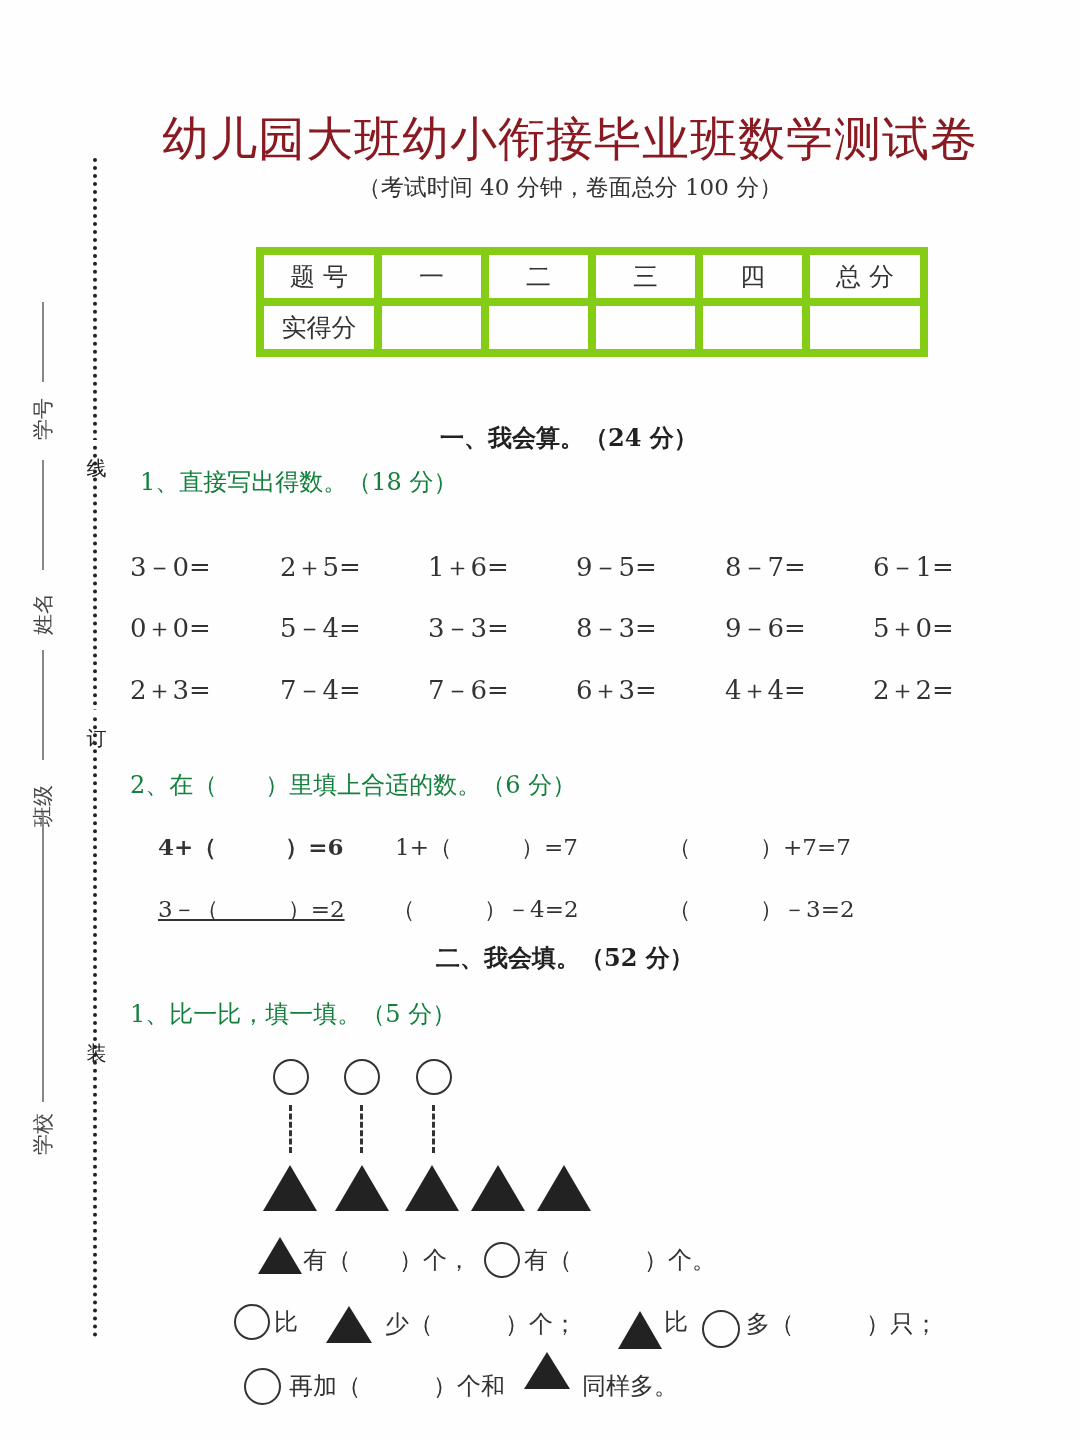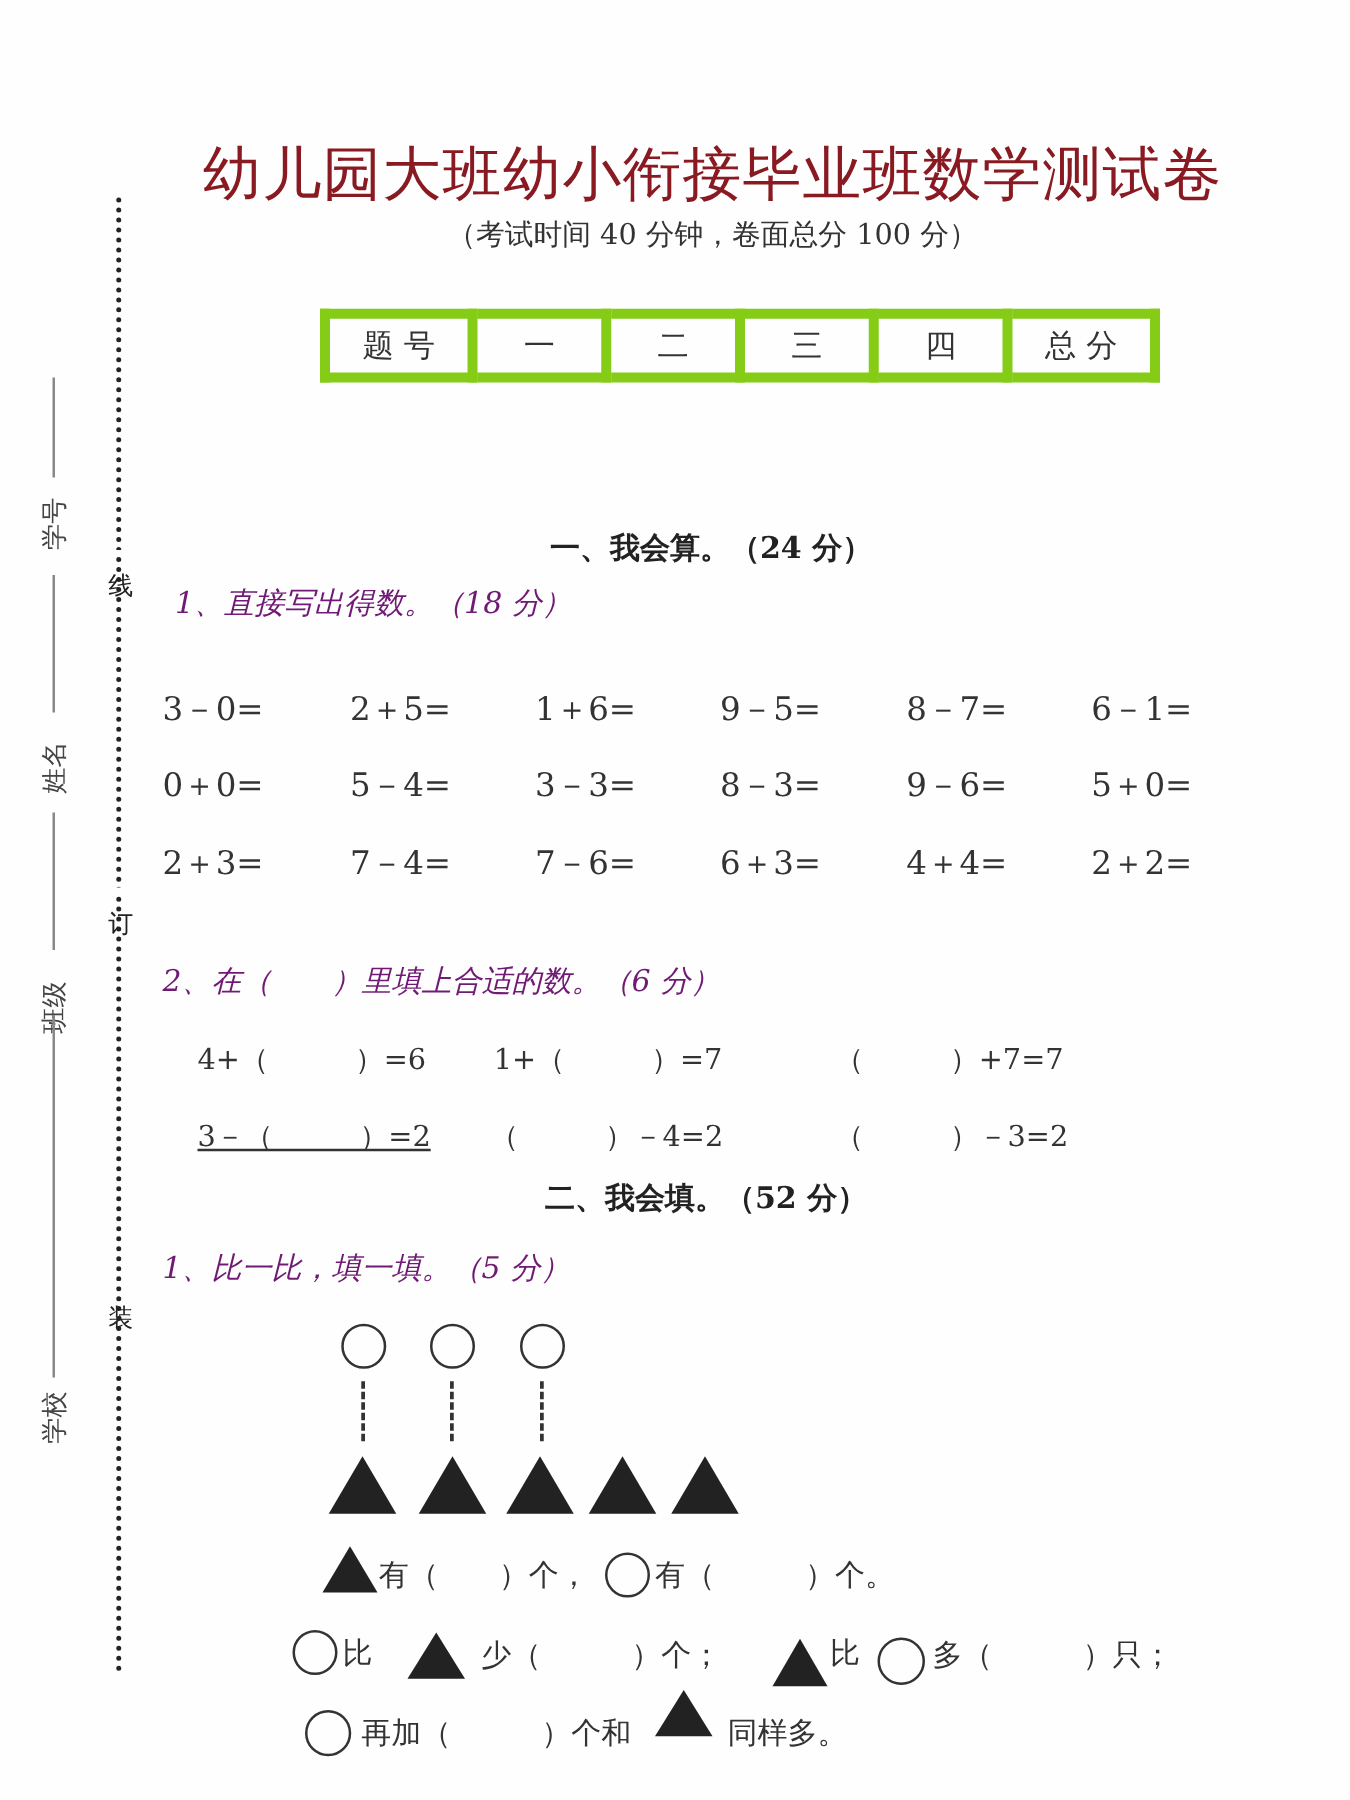--- a/index.html
+++ b/index.html
@@ -35,21 +35,21 @@
     font-size:20px; left:84px; background:#fefefe; padding:2px 0;
     writing-mode:vertical-rl; color:#222;
   }
   .side-label {
     left:22px; font-size:21px; color:#444;
     transform:rotate(-90deg); transform-origin:center; white-space:nowrap;
   }
   .side-rule { left:42px; width:2px; background:#888; }
 
   .section-head { font-size:24px; color:#222; white-space:nowrap; font-weight:bold; }
-  .q-text { font-size:24px; color:#701a75; white-space:nowrap;font-style:italic; }
+  .q-text { font-size:24px; color:#15803d; white-space:nowrap; }
   .eq { font-size:26px; color:#333; white-space:nowrap; }
   .fill { font-size:23px; color:#333; white-space:nowrap; }
 
   .circle { border:2.5px solid #333; border-radius:50%; box-sizing:border-box; }
   .tri {
     width:0; height:0; border-left-style:solid; border-right-style:solid;
     border-left-color:transparent; border-right-color:transparent;
     border-bottom-style:solid; border-bottom-color:#222;
   }
   .dash { border-left:3px dashed #333; width:0; }
@@ -63,20 +63,28 @@
 
 <table class="score">
   <tbody>
       <tr>
     <td class="c0">题 号</td>
     <td class="cn">一</td>
     <td class="cn">二</td>
     <td class="cn">三</td>
     <td class="cn">四</td>
     <td class="ct">总 分</td>
+  </tr>
+  <tr>
+    <td>实得分</td>
+    <td></td>
+    <td></td>
+    <td></td>
+    <td></td>
+    <td></td>
   </tr>
 </tbody>
   </table>
 
 <div class="abs binding-line"></div>
 <div class="abs bind-char" style="top:440px;">线</div>
 <div class="abs bind-char" style="top:710px;">订</div>
 <div class="abs bind-char" style="top:1025px;">装</div>
 
 <div class="abs side-rule" style="top:302px;height:80px;"></div>
@@ -106,21 +114,21 @@
 <div class="abs eq" style="left:873px;top:611px;">5＋0=</div>
 
 <div class="abs eq" style="left:130px;top:673px;">2＋3=</div>
 <div class="abs eq" style="left:280px;top:673px;">7－4=</div>
 <div class="abs eq" style="left:428px;top:673px;">7－6=</div>
 <div class="abs eq" style="left:576px;top:673px;">6＋3=</div>
 <div class="abs eq" style="left:725px;top:673px;">4＋4=</div>
 <div class="abs eq" style="left:873px;top:673px;">2＋2=</div>
 
 <div class="abs q-text" style="left:130px;top:769px;">2、在（　　）里填上合适的数。（6 分）</div>
-<div class="abs fill" style="left:158px;top:832px;">4+（　　　）=6</div>
+<div class="abs fill" style="left:158px;top:832px;font-weight:bold;">4+（　　　）=6</div>
 <div class="abs fill" style="left:395px;top:832px;">1+（　　　）=7</div>
 <div class="abs fill" style="left:668px;top:832px;">（　　　）+7=7</div>
 <div class="abs fill" style="left:158px;top:894px;text-decoration:underline;">3－（　　　）=2</div>
 <div class="abs fill" style="left:392px;top:894px;">（　　　）－4=2</div>
 <div class="abs fill" style="left:668px;top:894px;">（　　　）－3=2</div>
 
 <div class="abs section-head" style="left:436px;top:942px;">二、我会填。（52 分）</div>
 <div class="abs q-text" style="left:130px;top:998px;">1、比一比，填一填。（5 分）</div>
 
 <div class="abs circle" style="left:273px;top:1059px;width:36px;height:36px;"></div>

